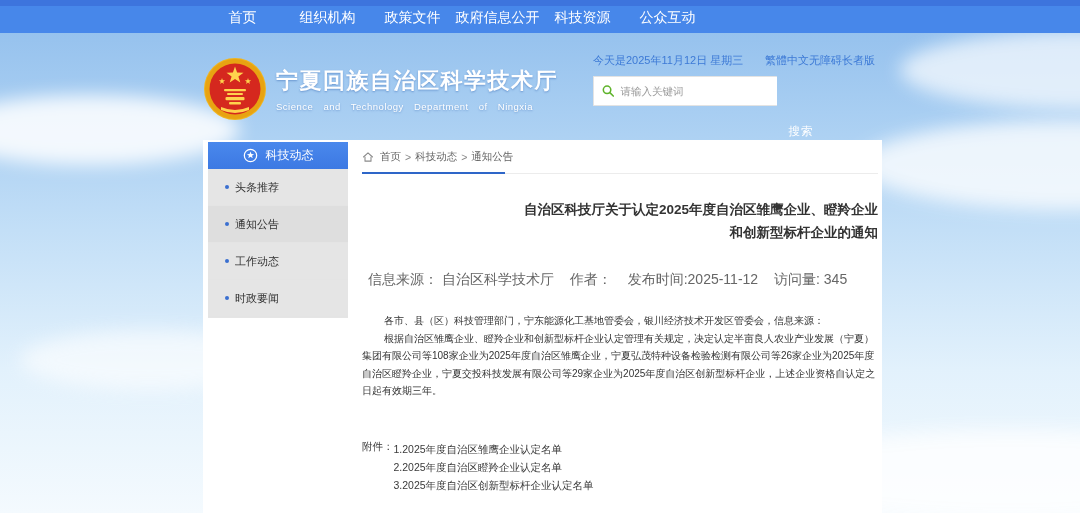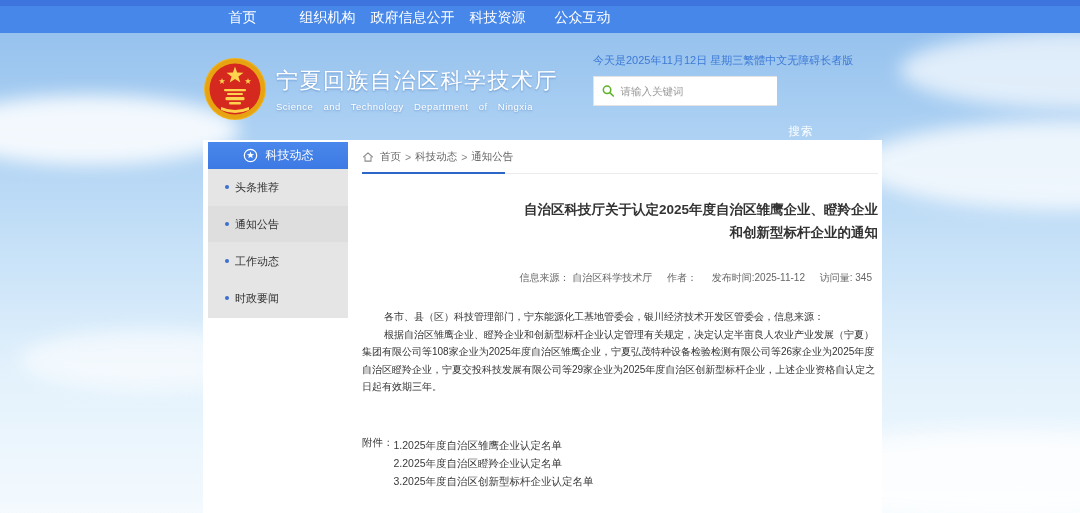--- a/index.html
+++ b/index.html
@@ -21,27 +21,27 @@
     background:linear-gradient(180deg,#3d74dd 0%,#3d74dd 17%,#4787ea 17%,#4787ea 100%); }
   .topnav ul { list-style:none; display:flex; margin-left:200px; }
   .topnav li { width:85px; text-align:center; line-height:31px; padding-top:2px;
     color:#fff; font-size:14px; white-space:nowrap; cursor:pointer; }
 
   
   .masthead { position:absolute; left:0; top:33px; width:1080px; height:107px; z-index:4; }
   .brand { position:absolute; left:203px; top:24px; display:flex; align-items:center; cursor:pointer; }
   .emblem { width:64px; height:64px; flex:0 0 auto; }
   .brand-text { margin-left:9px; color:#fff; }
-  .brand-cn { font-size:22px; font-weight:normal; letter-spacing:1.5px;
+  .brand-cn { font-size:22px; font-weight:bold; letter-spacing:1.5px;
     text-shadow:0 1px 2px rgba(40,90,170,.45); white-space:nowrap; }
   .brand-en { font-size:9.5px; letter-spacing:.5px; word-spacing:7px; margin-top:5px;
     text-shadow:0 1px 2px rgba(40,90,170,.4); white-space:nowrap; }
 
   .util { position:absolute; left:593px; top:20px; width:282px; }
-  .util-row { display:flex; align-items:center;
+  .util-row { display:flex; justify-content:space-between; align-items:center;
     font-size:11px; color:#3d7ad6; }
   .lang-links { display:flex; }
   .lang-links span { cursor:pointer; }
   .search-row { margin-top:8px; display:flex; height:30px; width:232px; }
   .search-input { flex:1; background:#fff; border:1px solid #e3e3e3; border-right:none;
     display:flex; align-items:center; padding:0 8px; border-radius:1px; }
   .search-input input { border:none; outline:none; width:100%; font-size:10.5px;
     color:#333; margin-left:6px; font-family:inherit; }
   .search-input input::placeholder { color:#9a9a9a; }
   .search-btn { width:48px; background:#ef4444; color:#fff; font-size:11.5px; border:none;
@@ -68,21 +68,21 @@
   .breadcrumb { padding-top:10px; padding-bottom:9px; border-bottom:1px solid #ececec;
     font-size:10.5px; color:#666; display:flex; align-items:center; gap:4px; position:relative; }
   .breadcrumb .blue-line { position:absolute; left:0; bottom:-1px; width:143px; height:2px;
     background:#2e66c8; }
   .breadcrumb .crumb { cursor:pointer; }
   .breadcrumb .sep { color:#888; }
   .breadcrumb svg { margin-right:2px; }
 
   .art-title { margin-top:24px; text-align:right; font-size:13.5px; font-weight:bold;
     color:#333; line-height:23px; }
-  .art-meta { margin-top:27px; text-align:right; font-size:10px; color:#666; }
+  .art-meta { margin-top:27px; text-align:left; font-size:14px; color:#666; }
   .art-meta span { margin:0 6px; }
   .art-body { margin-top:23px; font-size:10px; color:#333; line-height:17.5px; }
   .art-body p { text-indent:2.2em; }
 
   .attach { margin-top:40px; display:flex; font-size:10.5px; color:#3a3a3a; }
   .attach-label { white-space:nowrap; }
   .attach-items div { line-height:18px; cursor:pointer; }
 </style>
 </head>
 <body>
@@ -92,20 +92,21 @@
   <div class="cloud c2"></div>
   <div class="cloud c3"></div>
   <div class="cloud c4"></div>
   <div class="cloud c5"></div>
 </div>
 
 <nav class="topnav">
   <ul>
     <li>首页</li>
     <li>组织机构</li>
+    <li>政策文件</li>
     <li>政府信息公开</li>
     <li>科技资源</li>
     <li>公众互动</li>
   </ul>
 </nav>
 
 <header class="masthead">
   <div class="brand">
     <svg class="emblem" viewBox="0 0 64 64">
       <circle cx="32" cy="32" r="31" fill="#f0b51f"></circle>

